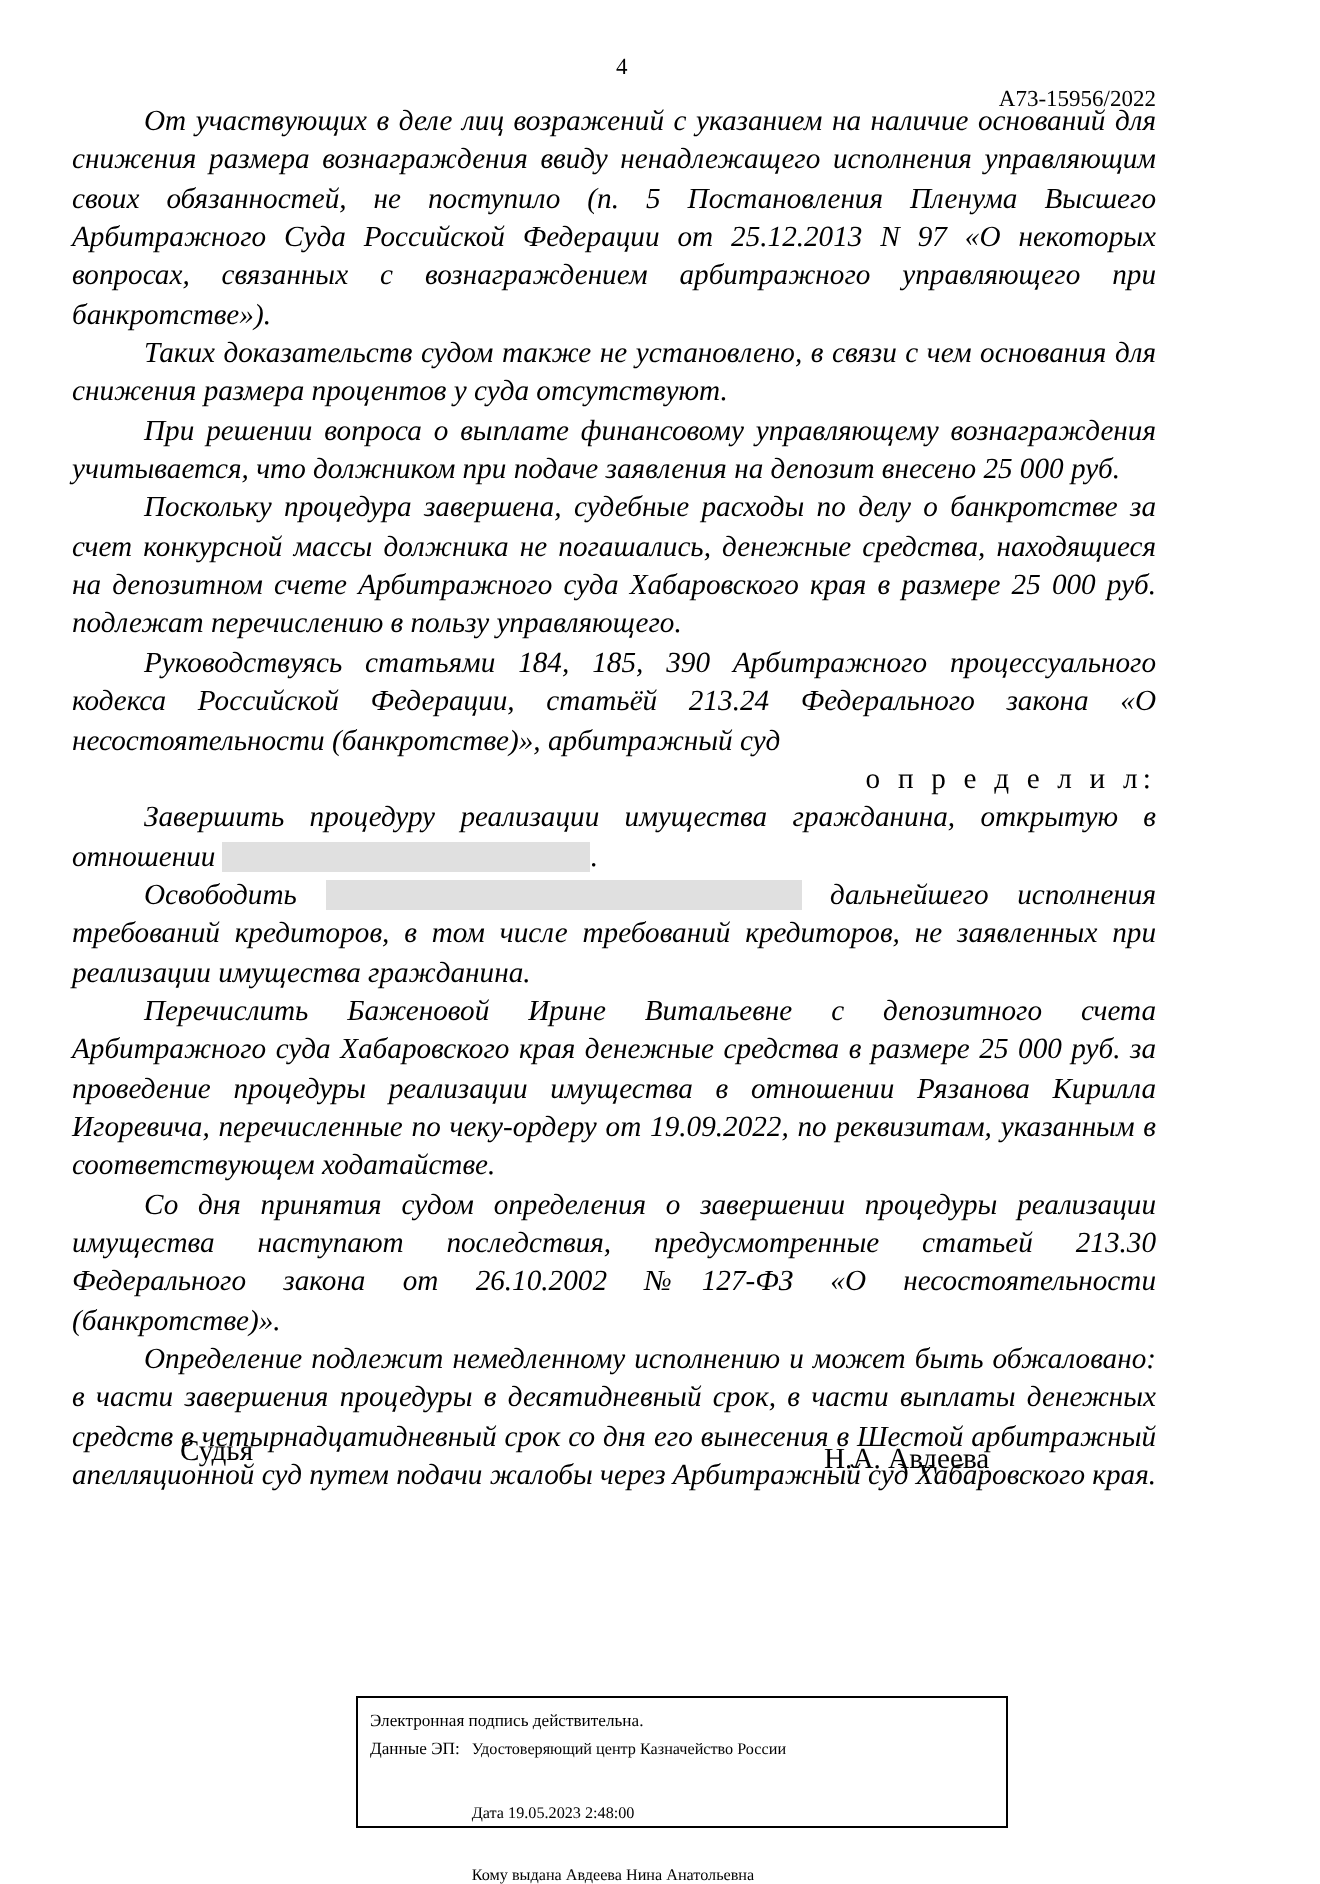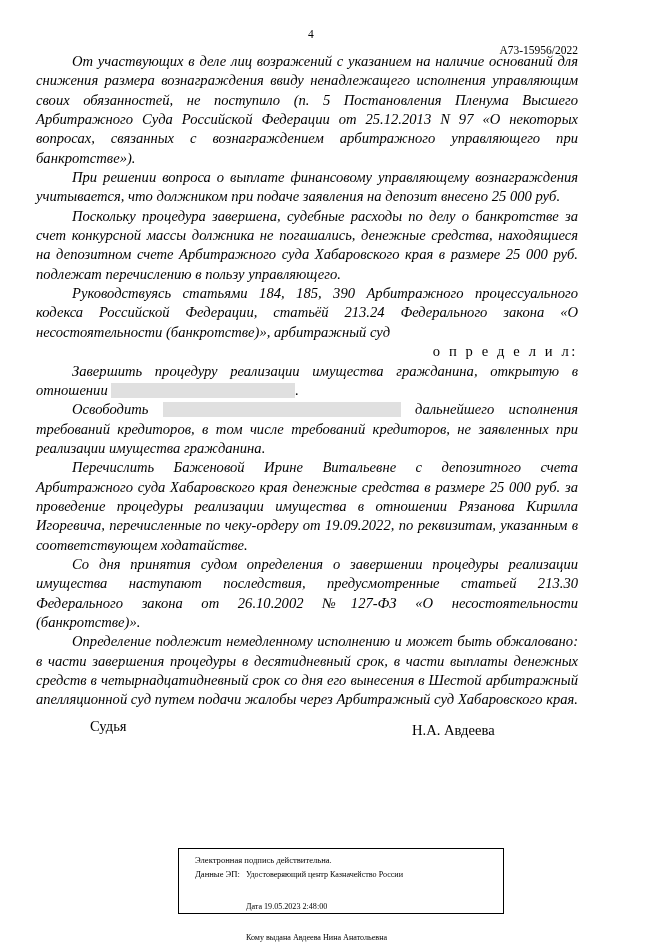--- a/index.html
+++ b/index.html
@@ -112,21 +112,21 @@
   
   .esign-stamp {
     position: absolute;
     left: 178px;
     top: 848px;
     width: 326px;
     height: 66px;
     border: 1px solid #000;
     box-sizing: border-box;
     background: #fff;
-    padding: 6px 0 0 16px;
+    padding: 6px 0 0 6px;
     font-size: 8.2px;
     line-height: 11.4px;
   }
   .esign-valid {
     font-size: 8.6px;
     margin-bottom: 3px;
     white-space: nowrap;
   }
   .esign-grid {
     display: flex;
@@ -154,20 +154,21 @@
 <div class="page">
 
   <div class="page-header">
     <span class="page-number">4</span>
     <span class="case-number">А73-15956/2022</span>
   </div>
 
   <div class="doc-body">
 
     <p class="para">От участвующих в деле лиц возражений с указанием на наличие оснований для снижения размера вознаграждения ввиду ненадлежащего исполнения управляющим своих обязанностей, не поступило (п. 5 Постановления Пленума Высшего Арбитражного Суда Российской Федерации от 25.12.2013 N 97 «О некоторых вопросах, связанных с вознаграждением арбитражного управляющего при банкротстве»).</p>
+    <p class="para">Таких доказательств судом также не установлено, в связи с чем основания для снижения размера процентов у суда отсутствуют.</p>
     <p class="para">При решении вопроса о выплате финансовому управляющему вознаграждения учитывается, что должником при подаче заявления на депозит внесено 25 000 руб.</p>
     <p class="para">Поскольку процедура завершена, судебные расходы по делу о банкротстве за счет конкурсной массы должника не погашались, денежные средства, находящиеся на депозитном счете Арбитражного суда Хабаровского края в размере 25 000 руб. подлежат перечислению в пользу управляющего.</p>
     <p class="para">Руководствуясь статьями 184, 185, 390 Арбитражного процессуального кодекса Российской Федерации, статьёй 213.24 Федерального закона «О несостоятельности (банкротстве)», арбитражный суд</p>
 
     <p class="center-ruling">о п р е д е л и л:</p>
 
     <p class="para"><span>Завершить процедуру реализации имущества гражданина, открытую в отношении </span><span class="redaction redaction-short"></span><span>.</span></p>
 
     <p class="para"><span>Освободить </span><span class="redaction redaction-long"></span><span> дальнейшего исполнения требований кредиторов, в том числе требований кредиторов, не заявленных при реализации имущества гражданина.</span></p>
 

